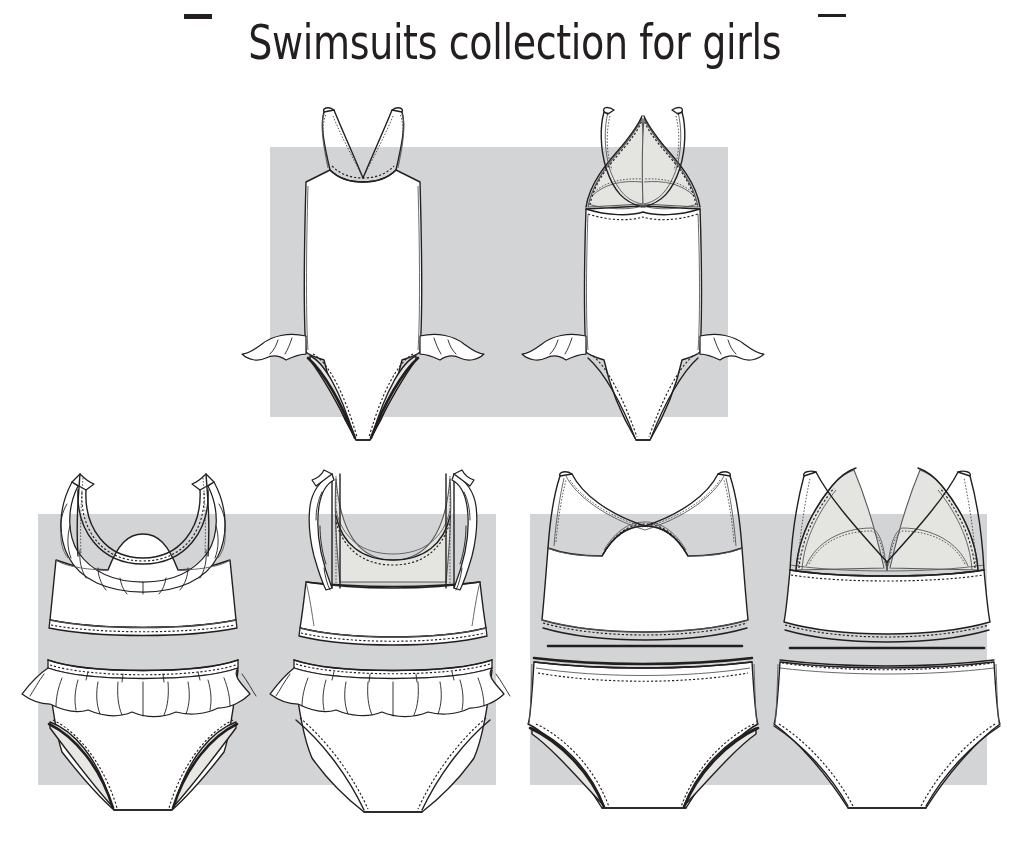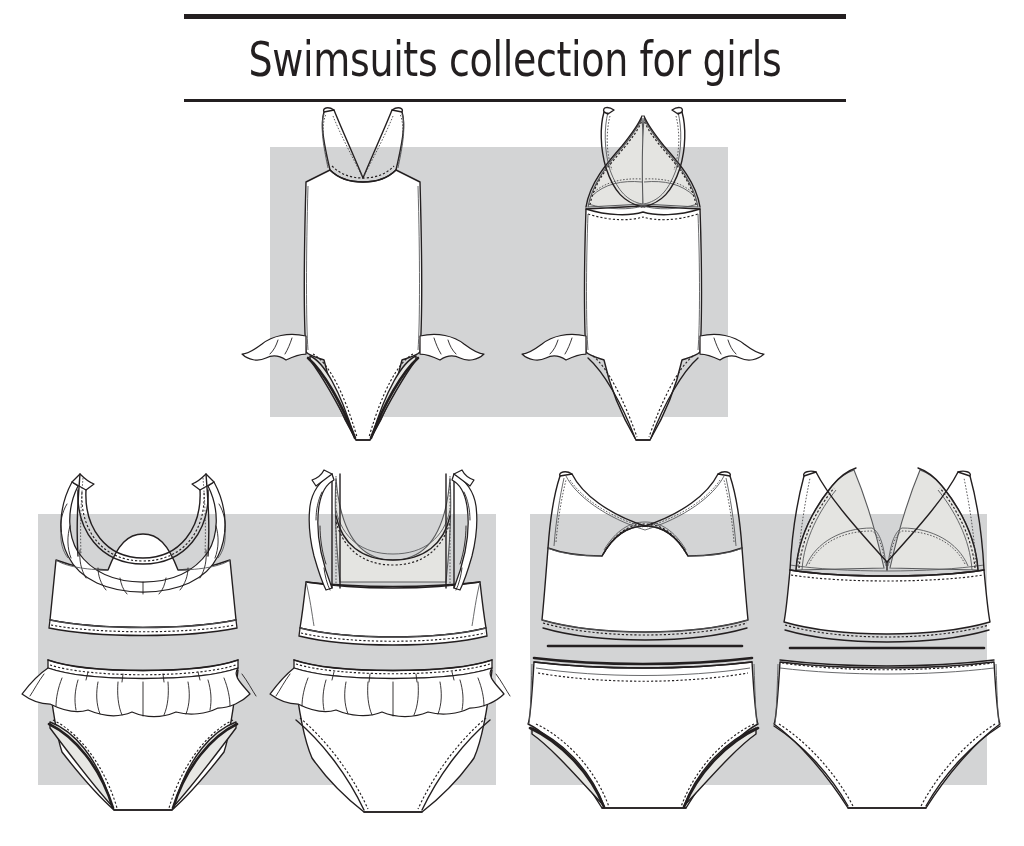--- a/index.html
+++ b/index.html
@@ -9,21 +9,21 @@
     font-family:"Liberation Sans", sans-serif;
     overflow:hidden;
     position:relative;
   }
   #page{position:absolute;left:0;top:0;width:1024px;height:846px;}
 
   
   .title-block{
     position:absolute;
     left:184px;top:14px;width:662px;height:88px;
-    display:flex;flex-direction:column;justify-content:space-between;
+    display:flex;flex-direction:row;justify-content:space-between;
   }
   .rule{height:5px;background:#231f20;width:100%;}
   .rule.thin{height:3px;}
   .title-text{
     text-align:center;
     font-family:"DejaVu Sans Condensed","Liberation Sans", sans-serif;
     font-size:48px;
     line-height:56px;
     font-weight:400;
     letter-spacing:-0.4px;

